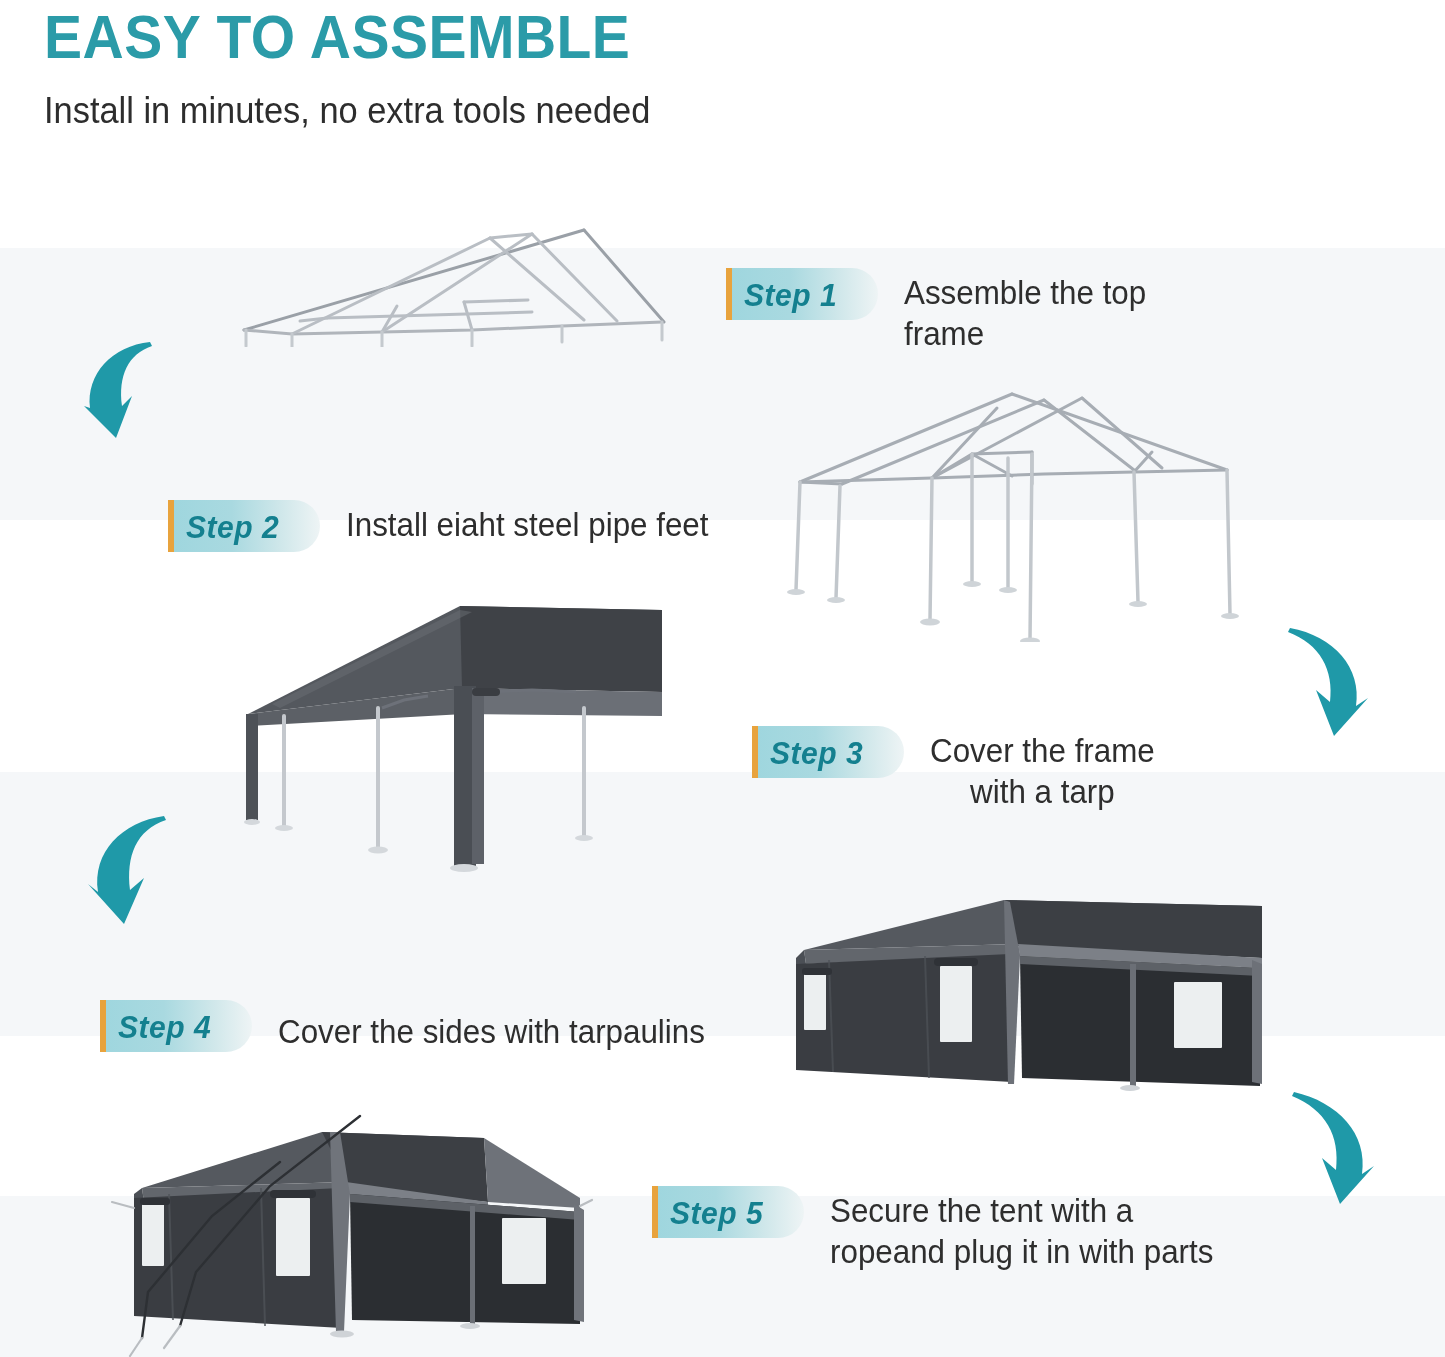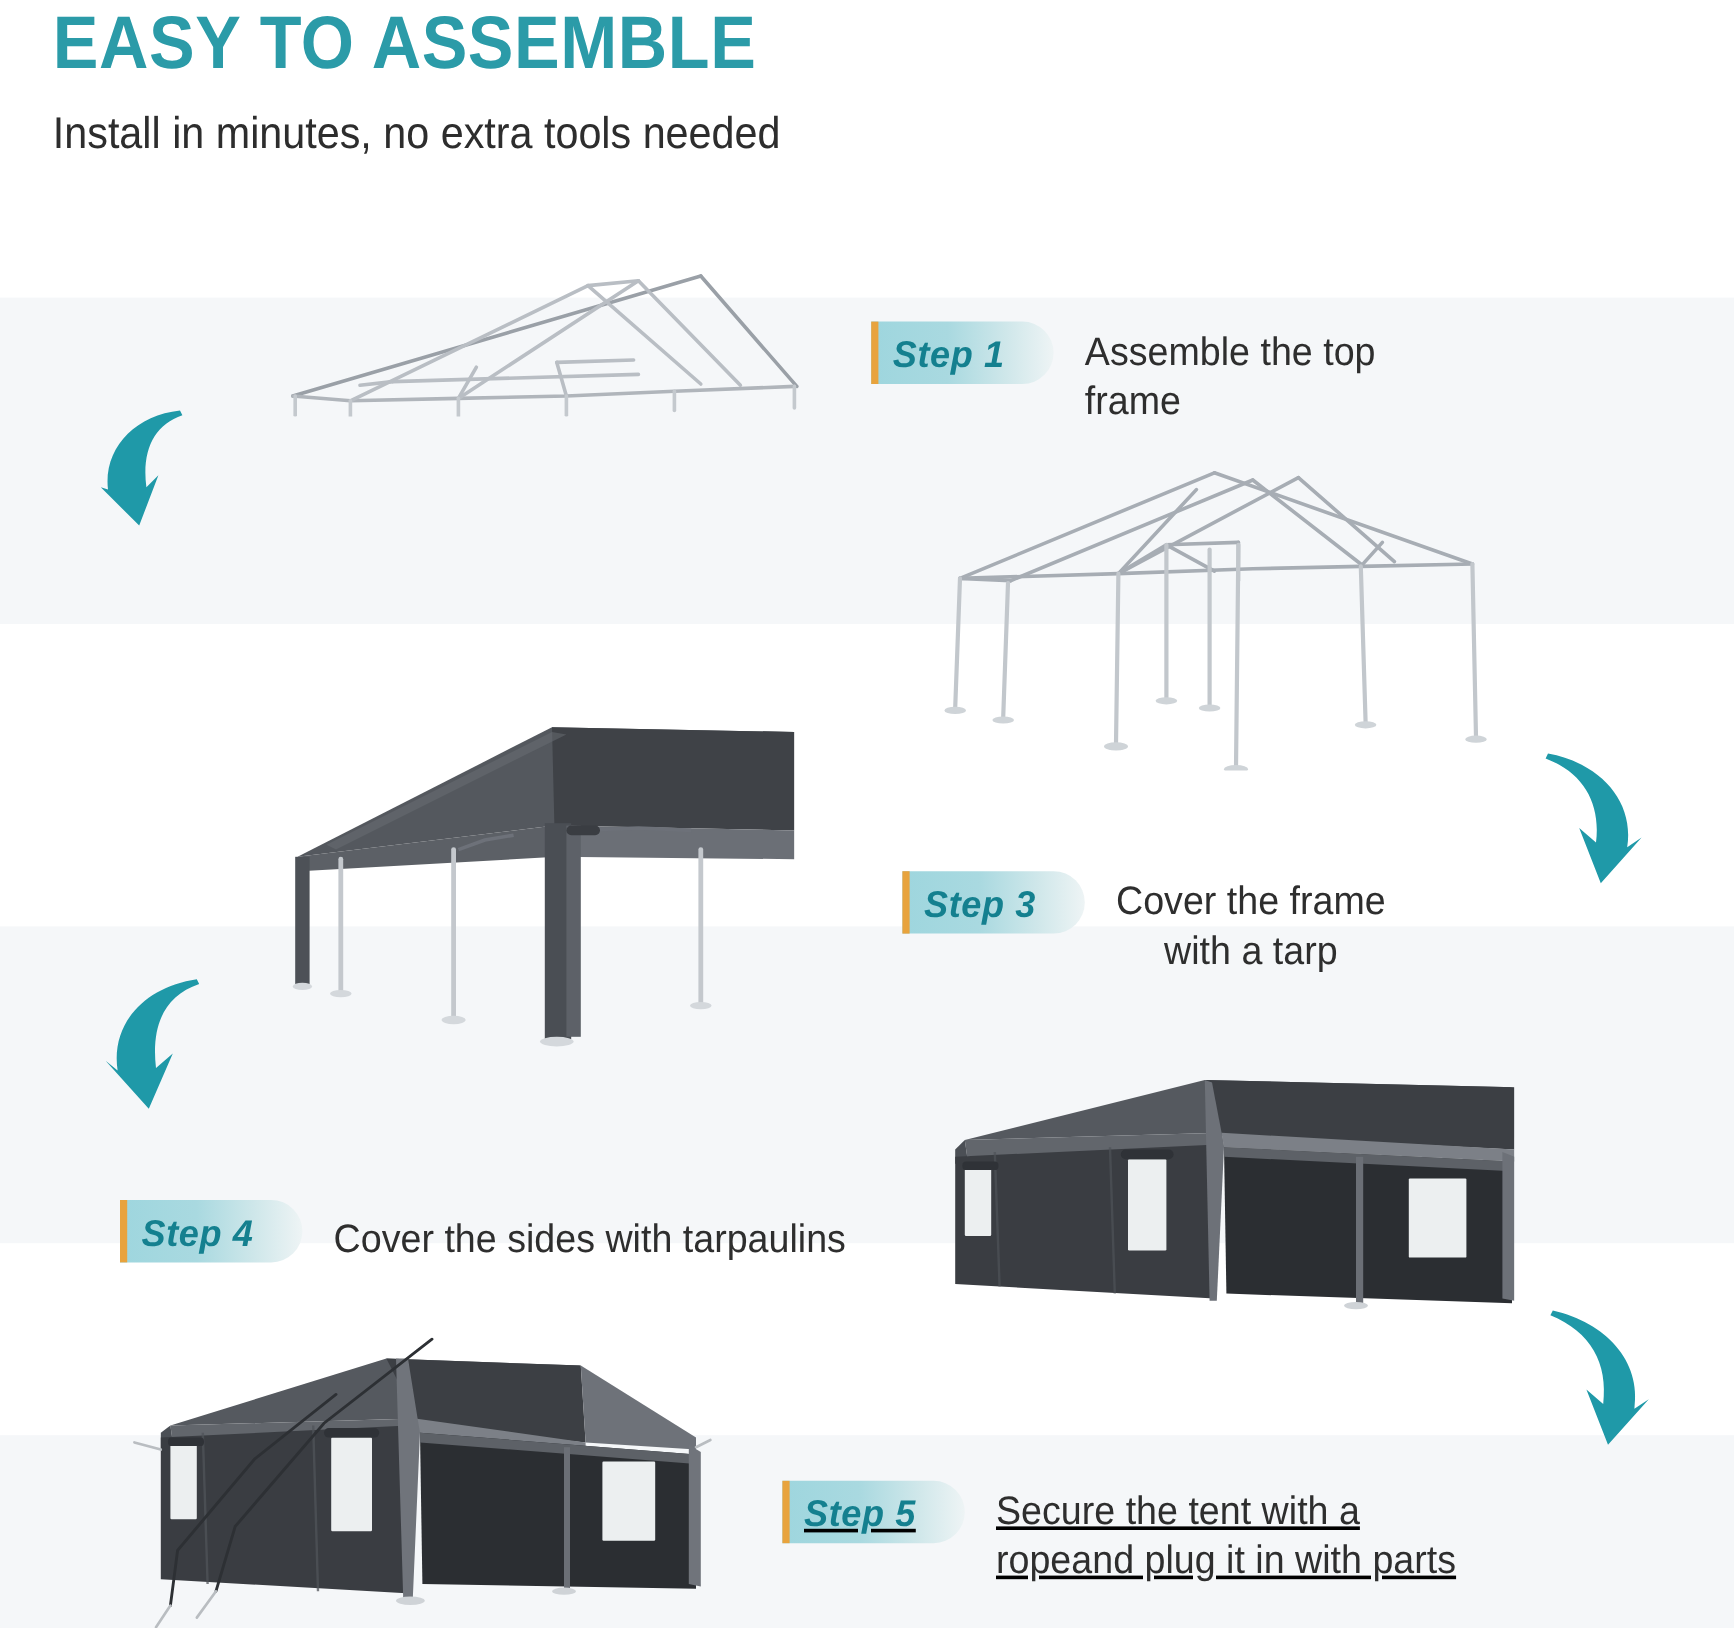--- a/index.html
+++ b/index.html
@@ -76,21 +76,21 @@
     white-space: pre-line;
     transform: scaleX(0.95);
     transform-origin: left center;
     padding-top: 4px;
   }
 
   .row1 { left: 726px; top: 268px; }
   .row2 { left: 168px; top: 500px; }
   .row3 { left: 752px; top: 726px; text-align: center; }
   .row4 { left: 100px; top: 1000px; align-items: flex-end; }
-  .row5 { left: 652px; top: 1234px; text-decoration: underline; }
+  .row5 { left: 652px; top: 1186px; }
 
   
   .arrow { position: absolute; }
   .arrow svg { display: block; }
   .a1 { left: 72px;   top: 332px; }
   .a2 { left: 1276px; top: 620px; }
   .a3 { left: 78px;   top: 808px; }
   .a4 { left: 1280px; top: 1086px; }
 
   
@@ -190,20 +190,26 @@
         <ellipse cx="148" cy="230" rx="10" ry="3.5"></ellipse>
         <ellipse cx="190" cy="192" rx="9" ry="3"></ellipse>
         <ellipse cx="226" cy="198" rx="9" ry="3"></ellipse>
         <ellipse cx="248" cy="249" rx="10" ry="3.5"></ellipse>
         <ellipse cx="356" cy="212" rx="9" ry="3"></ellipse>
         <ellipse cx="448" cy="224" rx="9" ry="3"></ellipse>
       </g>
     </svg>
   </div>
 
+  <div class="step-row row2">
+    <div class="badge">
+      <span class="badge-label">Step 2</span>
+    </div>
+    <div class="step-text">Install eiaht steel pipe feet</div>
+  </div>
 
   <div class="illus i3">
     <svg width="430" height="290" viewBox="0 0 430 290">
       <polygon points="16,118 228,10 430,14 230,92" fill="#54585e"></polygon>
       <polygon points="228,10 430,14 430,96 230,92" fill="#3f4247"></polygon>
       <polygon points="230,92 430,96 430,120 232,118" fill="#6b6f76"></polygon>
       <polygon points="16,118 230,92 232,118 18,130" fill="#5c6066"></polygon>
       <polygon points="40,108 228,14 240,16 48,112" fill="#6a6e74" opacity="0.5"></polygon>
       <rect x="222" y="90" width="22" height="180" fill="#4a4e54"></rect>
       <rect x="240" y="92" width="12" height="176" fill="#5d6168"></rect>

